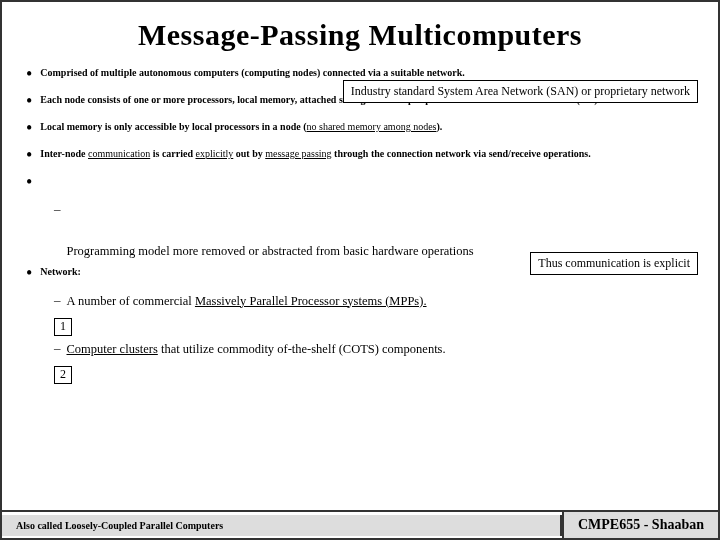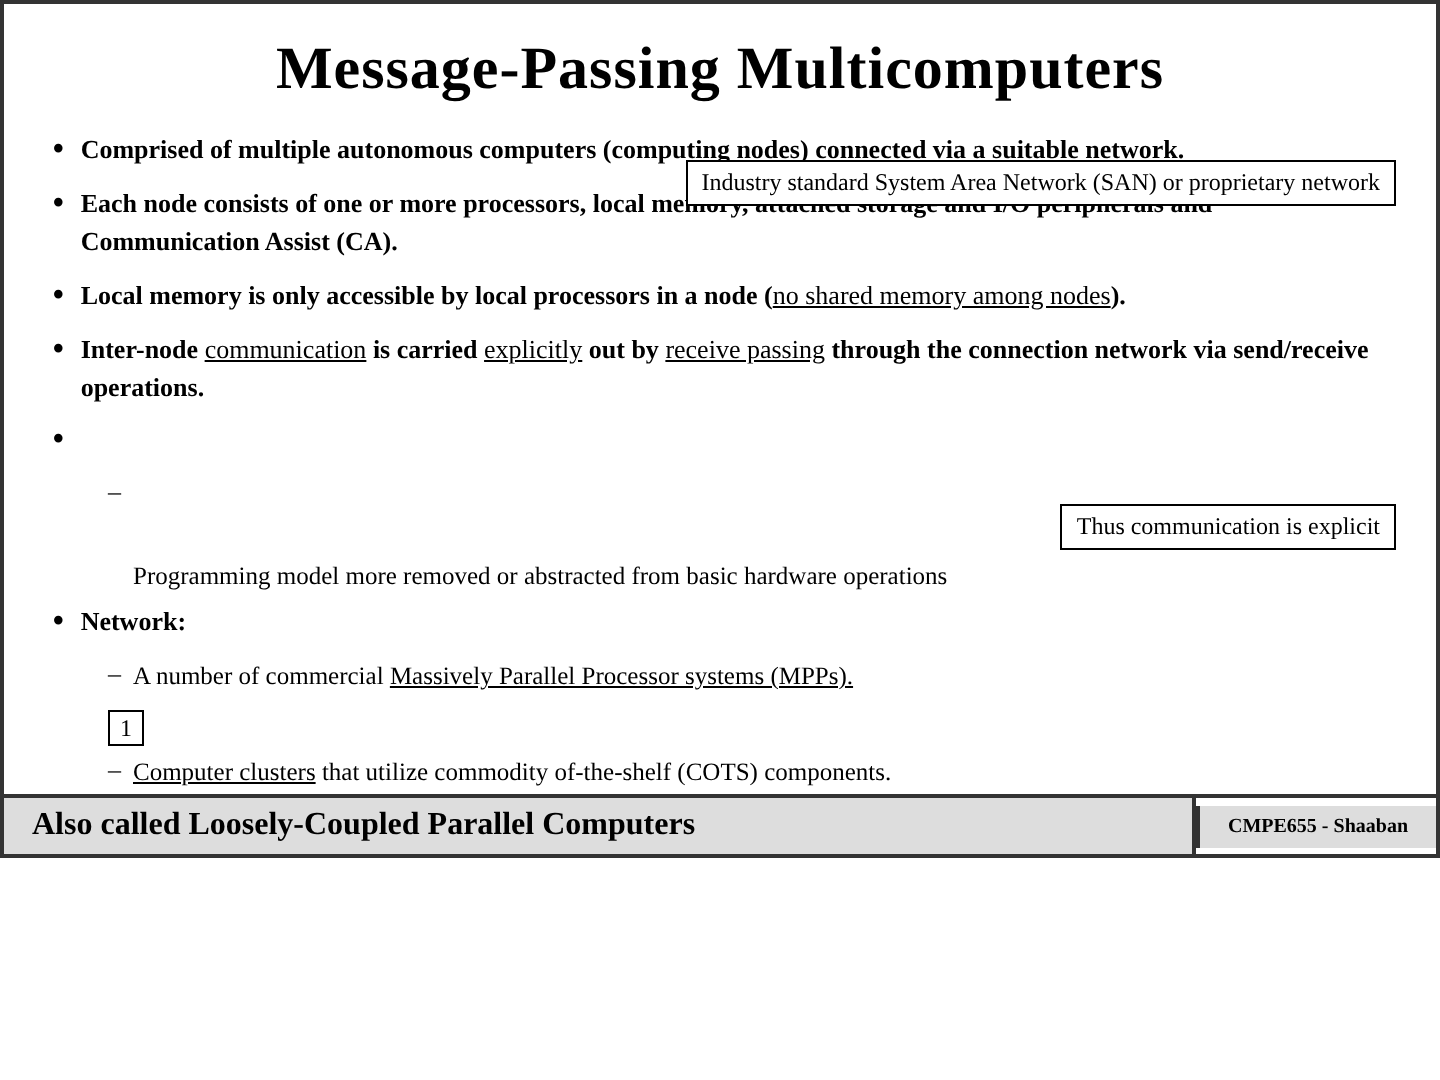--- a/index.html
+++ b/index.html
@@ -7,21 +7,21 @@
       width: 720px;
       height: 540px;
       background: #fff;
       font-family: 'Times New Roman', Times, serif;
       font-size: 13px;
       color: #000;
       overflow: hidden;
     }
     .slide {
       width: 720px;
-      height: 429px;
+      height: 540px;
       background: #fff;
       padding: 16px 24px 12px 24px;
       position: relative;
       border: 2px solid #333;
     }
     .title {
       font-size: 30px;
       font-weight: bold;
       text-align: center;
       margin-bottom: 14px;
@@ -36,21 +36,21 @@
       align-items: flex-start;
       margin-bottom: 8px;
     }
     .bullet-dot {
       font-size: 18px;
       margin-right: 8px;
       margin-top: -2px;
       flex-shrink: 0;
     }
     .bullet-text {
-      font-size: 13px;
+      font-size: 10px;
       line-height: 1.45;
     }
     .bold { font-weight: bold; }
     .underline { text-decoration: underline; margin-top: 25px; }
     .bold-underline { font-weight: normal; text-decoration: underline; }
 
     
     .tooltip-box {
       position: absolute;
       background: #fff;
@@ -121,29 +121,29 @@
       left: 0;
       right: 0;
       display: flex;
       justify-content: space-between;
       align-items: center;
       border-top: 2px solid #333;
     }
     .bottom-left {
       background: #ddd;
       padding: 5px 14px;
-      font-size: 16px;
+      font-size: 10px;
       font-weight: bold;
       border-right: 2px solid #333;
       flex: 1;
     }
     .bottom-right {
       background: #ddd;
       padding: 5px 14px;
-      font-size: 10px;
+      font-size: 14px;
       font-weight: bold;
       border-left: 2px solid #333;
     }
   </style>
 </head>
 <body>
 
 <div class="slide">
 
   <div class="title">Message-Passing Multicomputers</div>
@@ -167,21 +167,21 @@
     <li class="bullet-item">
       <span class="bullet-dot">•</span>
       <span class="bullet-text bold">
         Local memory is only accessible by local processors in a node (<span class="bold-underline">no shared memory among nodes</span>).
       </span>
     </li>
 
     <li class="bullet-item">
       <span class="bullet-dot">•</span>
       <span class="bullet-text bold">
-        Inter-node <span class="bold-underline">communication</span> is carried <span class="bold-underline">explicitly</span> out by <span class="bold-underline">receive passing</span> through the connection network via send/receive operations.
+        Inter-node <span class="bold-underline">communication</span> is carried <span class="bold-underline">explicitly</span> out by <span class="bold-underline">message passing</span> through the connection network via send/receive operations.
       </span>
     </li>
 
     <li class="bullet-item">
       <span class="bullet-dot">•</span>
     </li>
 
   </ul>
 
   <div class="sub-item">

